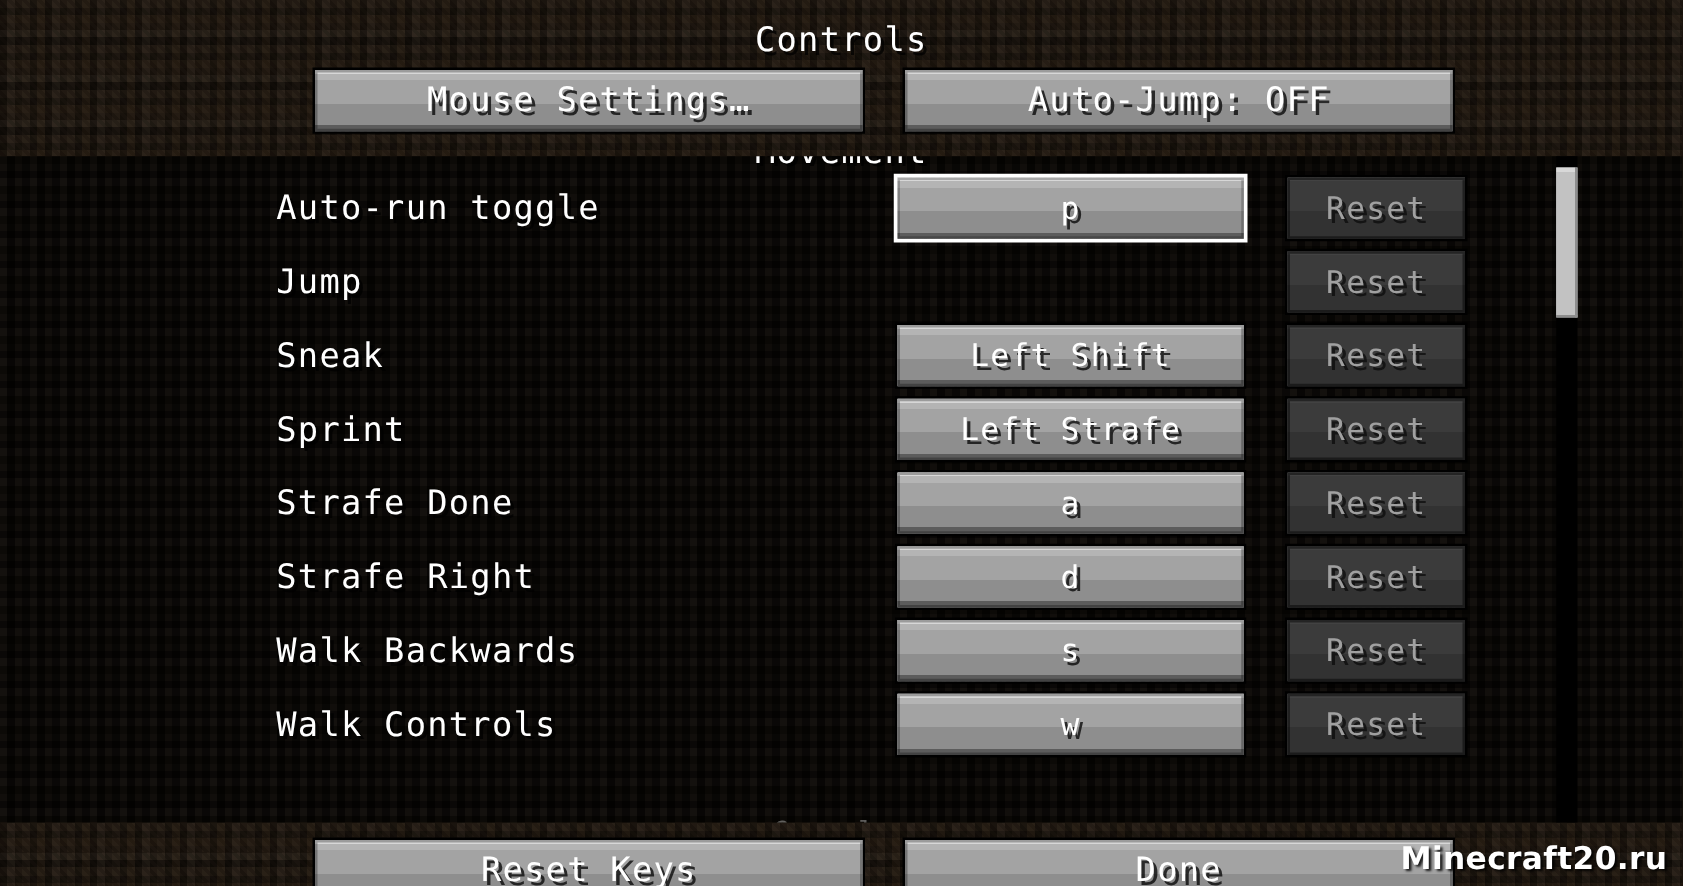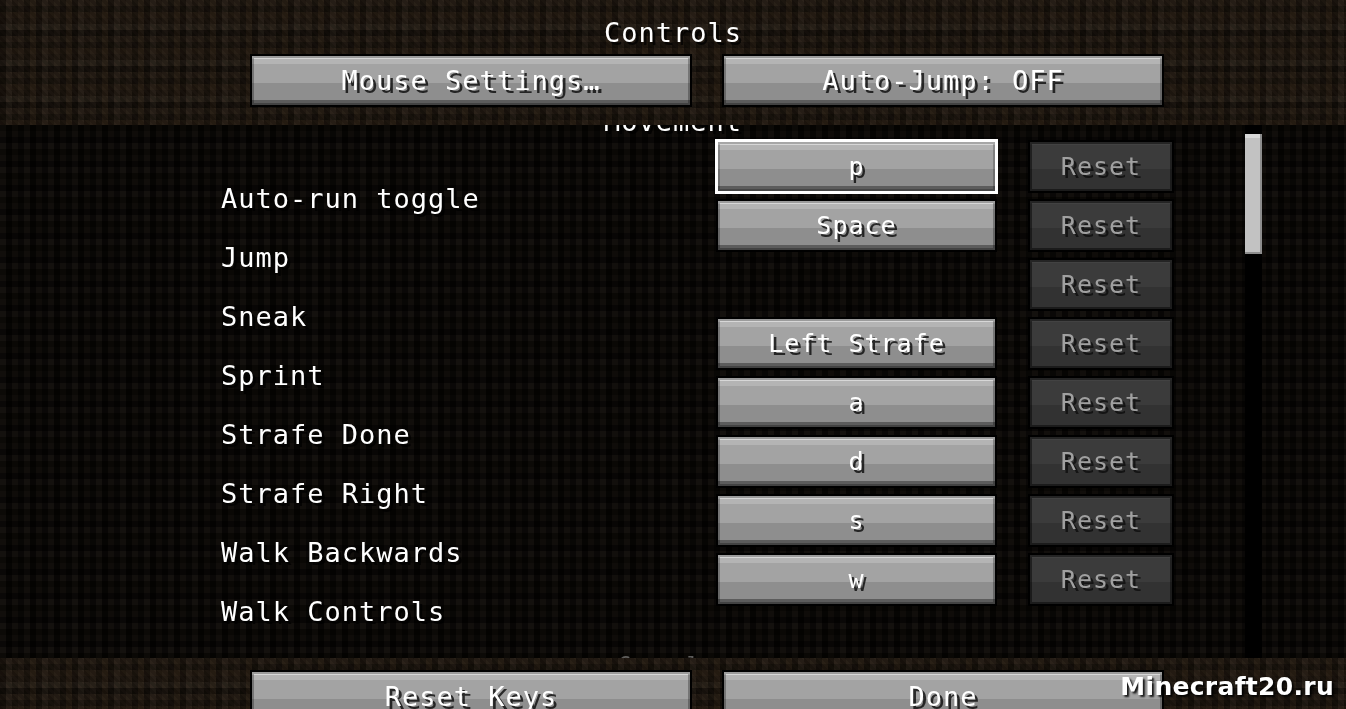--- a/index.html
+++ b/index.html
@@ -186,21 +186,20 @@
     position: absolute;
     left: 221px;
     top: 50%;
     transform: translateY(-50%);
     font-size: 27px;
     line-height: 1;
     color: #ffffff;
     text-shadow: 3px 3px 0 rgba(0,0,0,.75);
     letter-spacing: 1px;
     white-space: nowrap;
-    margin-top: 31px;
   }
 
   .key-btn {
     position: absolute;
     left: 718px;
     top: 5px;
     width: 277px;
     height: 49px;
     font-size: 25px;
   }
@@ -279,25 +278,25 @@
     <div id="list-inner">
       <div class="section-header">Movement</div>
       <div id="rows-host">
           <div class="keyrow">
             <div class="key-label">Auto-run toggle</div>
             <div class="mcbtn key-btn focused">p</div>
             <div class="mcbtn reset-btn disabled">Reset</div>
           </div>
           <div class="keyrow">
             <div class="key-label">Jump</div>
-            <div class="mcbtn key-btn">Space</div>
             <div class="mcbtn reset-btn disabled">Reset</div>
           </div>
           <div class="keyrow">
             <div class="key-label">Sneak</div>
+            <div class="mcbtn key-btn">Left Shift</div>
             <div class="mcbtn reset-btn disabled">Reset</div>
           </div>
           <div class="keyrow">
             <div class="key-label">Sprint</div>
             <div class="mcbtn key-btn">Left Strafe</div>
             <div class="mcbtn reset-btn disabled">Reset</div>
           </div>
           <div class="keyrow">
             <div class="key-label">Strafe Done</div>
             <div class="mcbtn key-btn">a</div>

